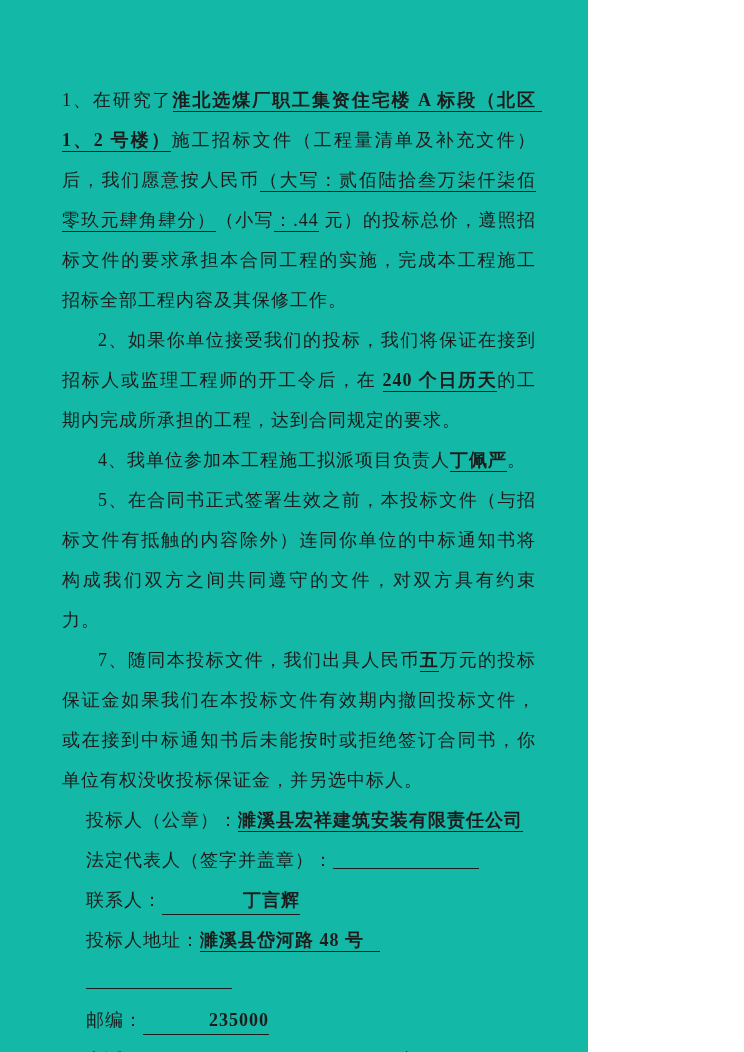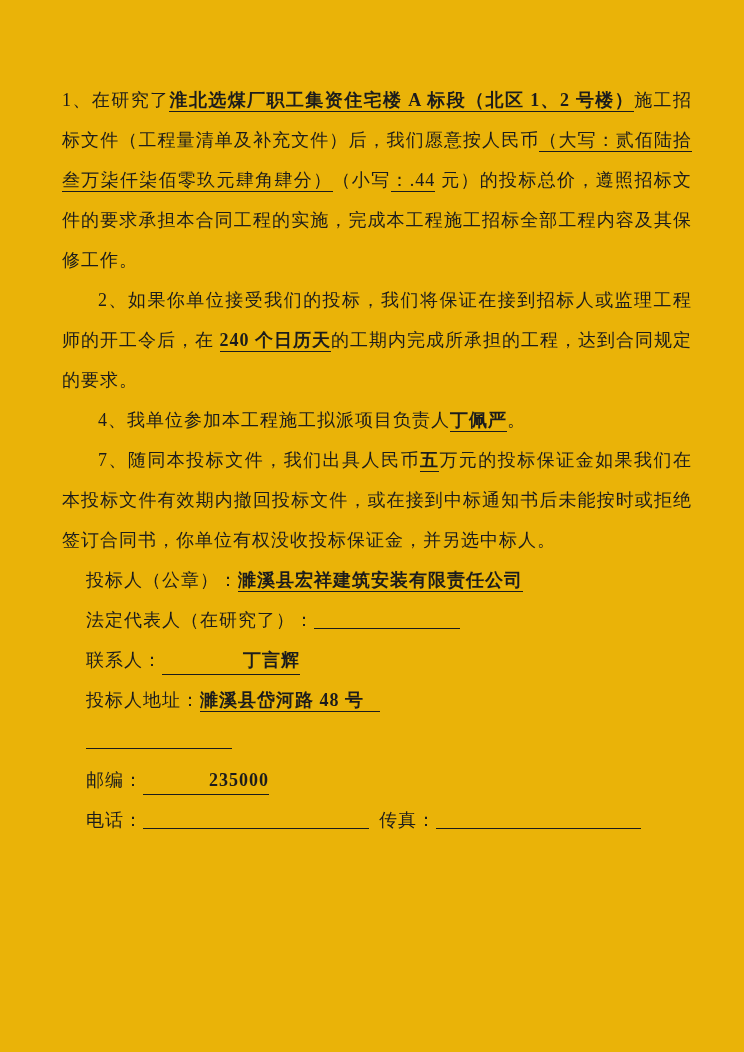--- a/index.html
+++ b/index.html
@@ -1,20 +1,20 @@
 <!DOCTYPE html>
 <html><head>
 <meta charset="utf-8">
 <style>
   html, body { margin: 0; padding: 0; background: #ffffff; }
   .page {
     position: relative;
-    width: 744px;
+    width: 588px;
     height: 1052px;
-    background: #eab308;
+    background: #14b8a6;
     box-sizing: border-box;
     padding: 80px 52px 4px 62px;
     font-family: "Liberation Serif", "DejaVu Serif", serif;
     color: #1c1c1c;
     font-size: 18px;
     line-height: 40px;
   }
   .para {
     margin: 0;
     text-align: justify;
@@ -71,34 +71,37 @@
 
   <p class="para indent">
     <span class="seg">2、如果你单位接受我们的投标，我们将保证在接到招标人或监理工程师的开工令后，在 </span><span class="seg bu">240 个日历天</span><span class="seg">的工期内完成所承担的工程，达到合同规定的要求。</span>
   </p>
 
 
   <p class="para indent">
     <span class="seg">4、我单位参加本工程施工拟派项目负责人</span><span class="seg bu">丁佩严</span><span class="seg">。</span>
   </p>
 
+  <p class="para indent">
+    <span class="seg">5、在合同书正式签署生效之前，本投标文件（与招标文件有抵触的内容除外）连同你单位的中标通知书将构成我们双方之间共同遵守的文件，对双方具有约束力。</span>
+  </p>
 
 
   <p class="para indent">
     <span class="seg">7、随同本投标文件，我们出具人民币</span><span class="seg bu">五</span><span class="seg">万元的投标保证金如果我们在本投标文件有效期内撤回投标文件，或在接到中标通知书后未能按时或拒绝签订合同书，你单位有权没收投标保证金，并另选中标人。</span>
   </p>
 
   <div class="sig-block">
 
     <div class="sig-line">
       <span>投标人（公章）：</span><span class="bu">濉溪县宏祥建筑安装有限责任公司</span>
     </div>
 
     <div class="sig-line">
-      <span>法定代表人（在研究了）：</span><span class="blank w146"></span>
+      <span>法定代表人（签字并盖章）：</span><span class="blank w146"></span>
     </div>
 
     <div class="sig-line">
       <span>联系人：</span><span class="fill w138">丁言辉</span>
     </div>
 
     <div class="sig-line">
       <span>投标人地址：</span><span class="bu pad-r">濉溪县岱河路 48 号</span>
     </div>
 

